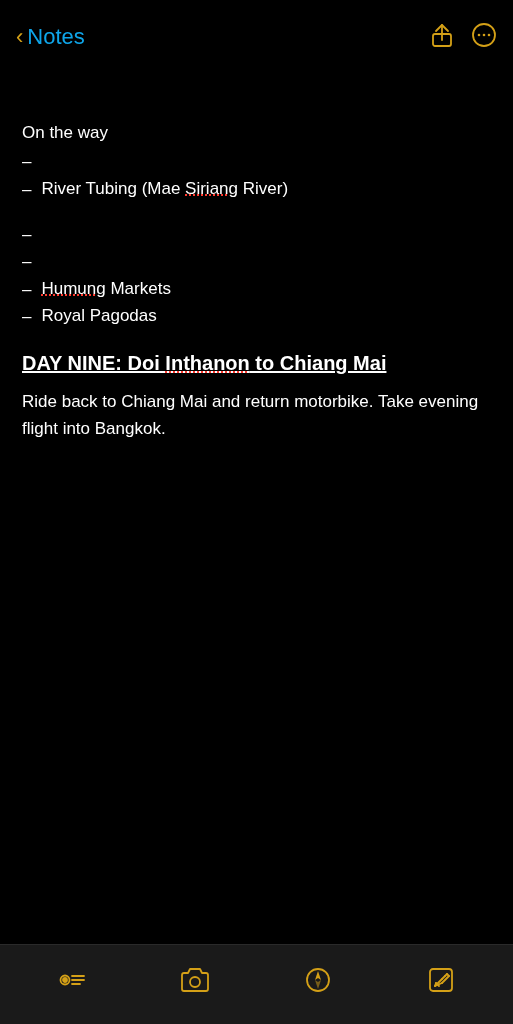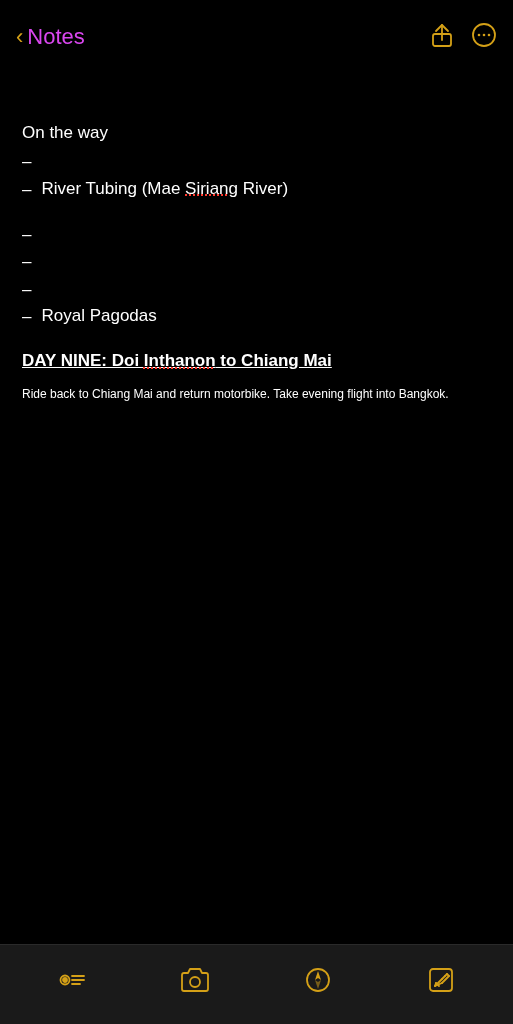--- a/index.html
+++ b/index.html
@@ -31,21 +31,21 @@
     }
 
     .back-chevron {
       color: #d4a017;
       font-size: 22px;
       font-weight: 300;
       line-height: 1;
     }
 
     .header-title {
-      color: #d946ef;
+      color: #0ea5e9;
       font-size: 22px;
       font-weight: 400;
     }
 
     .header-right {
       display: flex;
       align-items: center;
       gap: 18px;
     }
 
@@ -87,29 +87,29 @@
       color: #ffffff;
       line-height: 1.55;
     }
 
     .bullet-list li .dash {
       flex-shrink: 0;
       margin-top: 1px;
     }
 
     .day-heading {
-      font-size: 17px;
+      font-size: 20px;
       font-weight: 700;
       color: #ffffff;
       text-decoration: underline;
       margin-bottom: 10px;
     }
 
     .body-text {
-      font-size: 12px;
+      font-size: 17px;
       color: #ffffff;
       line-height: 1.55;
     }
 
     
     .spell-error {
       text-decoration: underline;
       text-decoration-style: dotted;
       text-decoration-color: #ff3b30;
       text-decoration-thickness: 2px;
@@ -202,20 +202,21 @@
   <div class="section">
     <ul class="bullet-list">
       <li>
         <span class="dash">–</span>
       </li>
       <li>
         <span class="dash">–</span>
       </li>
       <li>
         <span class="dash">–</span>
+        <span><span class="spell-error">Humung</span> Markets</span>
       </li>
       <li>
         <span class="dash">–</span>
         <span>Royal Pagodas</span>
       </li>
     </ul>
   </div>
 
   <div class="day-heading">
     DAY NINE: Doi <span class="spell-error">Inthanon</span> to Chiang Mai

